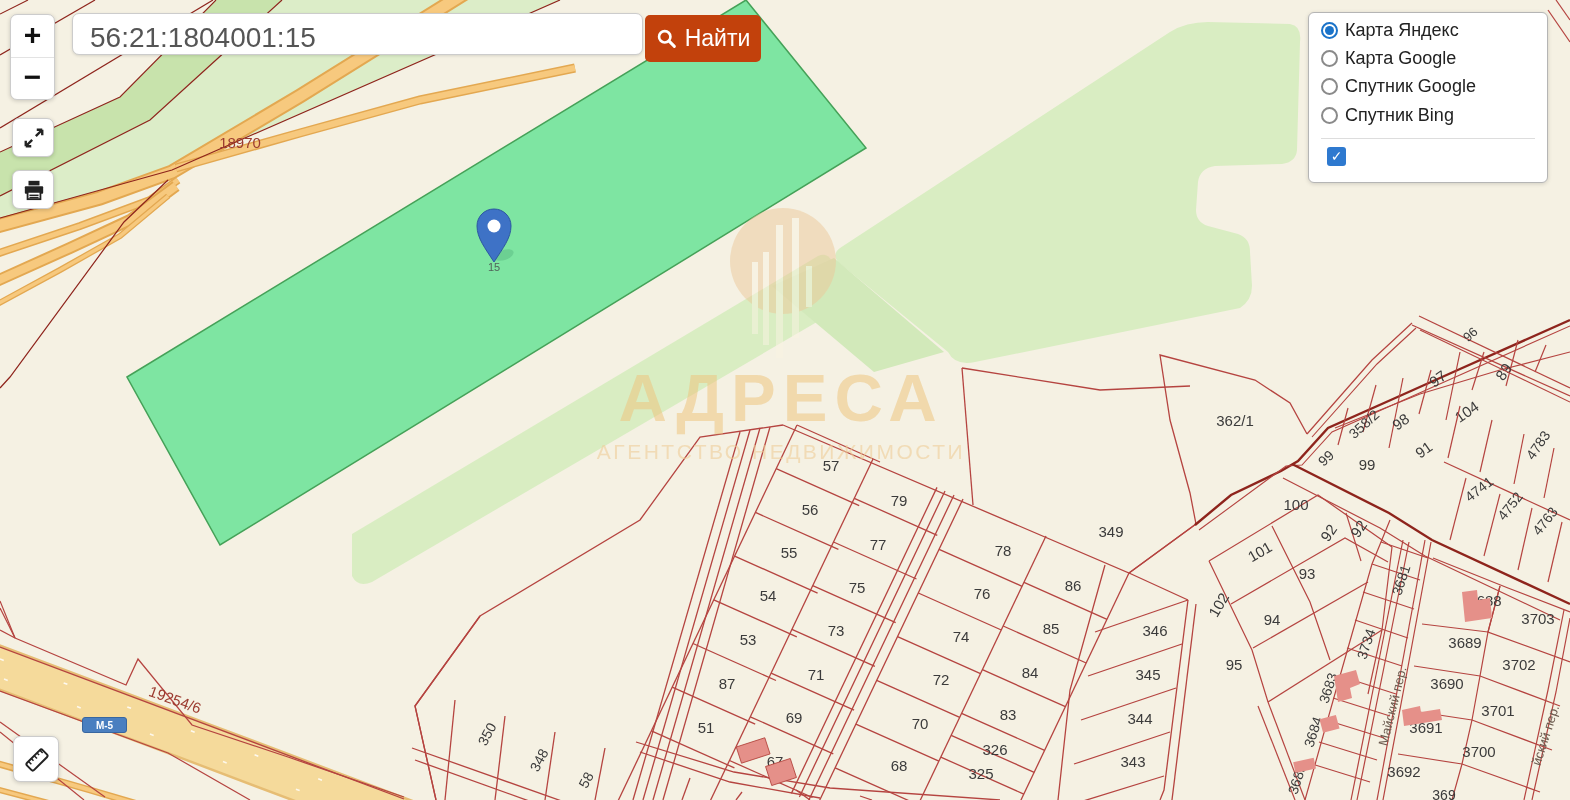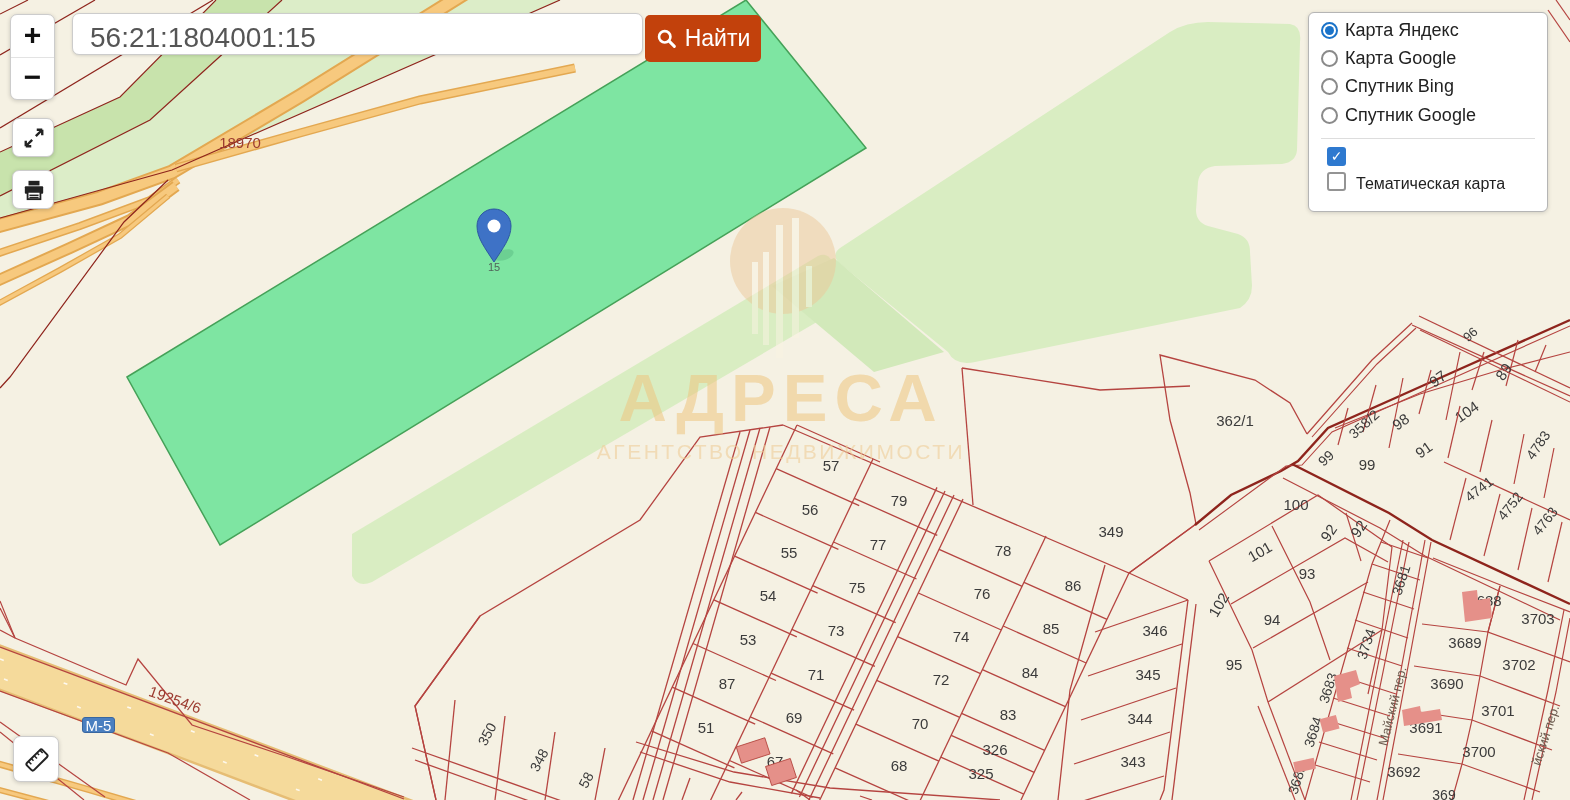--- a/index.html
+++ b/index.html
@@ -390,21 +390,21 @@
 <text x="781" y="459" font-size="21" fill="#efcd97" fill-opacity="0.6" text-anchor="middle" letter-spacing="2.5" font-family="Liberation Sans, sans-serif">АГЕНТСТВО НЕДВИЖИМОСТИ</text>
 
 <ellipse cx="504" cy="255" rx="10" ry="5" fill="#4aa876" fill-opacity="0.35" transform="rotate(-20 504 255)"></ellipse>
 
 <path d="M 494,262 C 485,248 477,238 477,226 C 477,216.5 484.5,209 494,209 C 503.5,209 511,216.5 511,226 C 511,238 503,248 494,262 Z" fill="#3e72c6" stroke="#2d57a0" stroke-width="1"></path>
 <circle cx="494" cy="226" r="6.5" fill="#ffffff"></circle>
 
 <text x="494" y="271" font-size="11" fill="#50645a" text-anchor="middle">15</text>
 </svg>
 
-<div style="position:absolute;left:82px;top:717px;width:33px;height:16px;background:#4a7fc0;border:1px solid #3866a0;border-radius:3px;color:#fff;font-size:15px;font-weight:normal;text-align:center;line-height:15px">М-5</div>
+<div style="position:absolute;left:82px;top:717px;width:45px;height:16px;background:#4a7fc0;border:1px solid #3866a0;border-radius:3px;color:#fff;font-size:10px;font-weight:bold;text-align:center;line-height:15px">М-5</div>
 
 <div class="btnw" style="left:10px;top:14px;width:45px;height:86px">
 
   <div style="height:43px;border-bottom:1px solid #e3e3e3;font-size:30px;font-weight:bold;text-align:center;line-height:40px;color:#111">+</div>
 
   <div style="height:42px;font-size:30px;font-weight:bold;text-align:center;line-height:38px;color:#111">−</div>
 </div>
 
 <div class="btnw" style="left:12px;top:118px;width:42px;height:39px">
   <svg width="22" height="22" style="margin:8px 0 0 10px" viewBox="0 0 24 24">
@@ -445,25 +445,21 @@
 
 <div class="panel">
 
   <div class="row"><span class="radio sel"></span>Карта Яндекс</div>
 
   <div class="row"><span class="radio"></span>Карта Google</div>
 
 
 
 
+  <div class="row"><span class="radio"></span>Спутник Google</div>
+
   <div class="row"><span class="radio"></span>Спутник Bing</div>
-
-  <div class="row"><span class="radio"></span>Спутник Google</div>
   <div class="sep"></div>
 
   <div class="chkrow">
       <span class="chk on">✓</span>
     </div>
 
-  <div class="chkrow" style="margin-top:6px">
-      <span class="chk off"></span>
-      <span style="line-height:23px">Тематическая карта</span>
-    </div>
 </div>
 </body></html>

